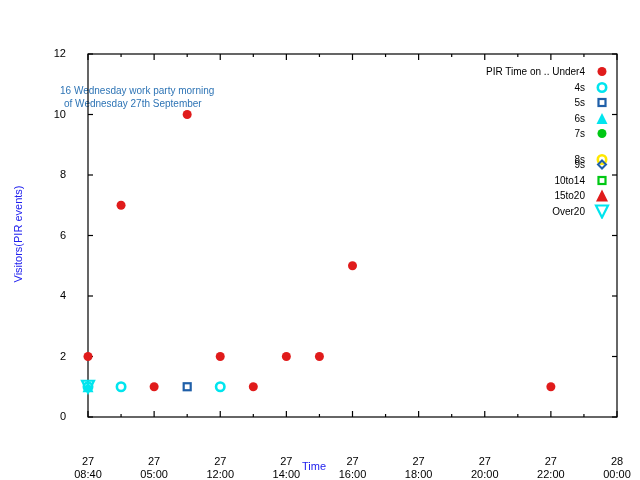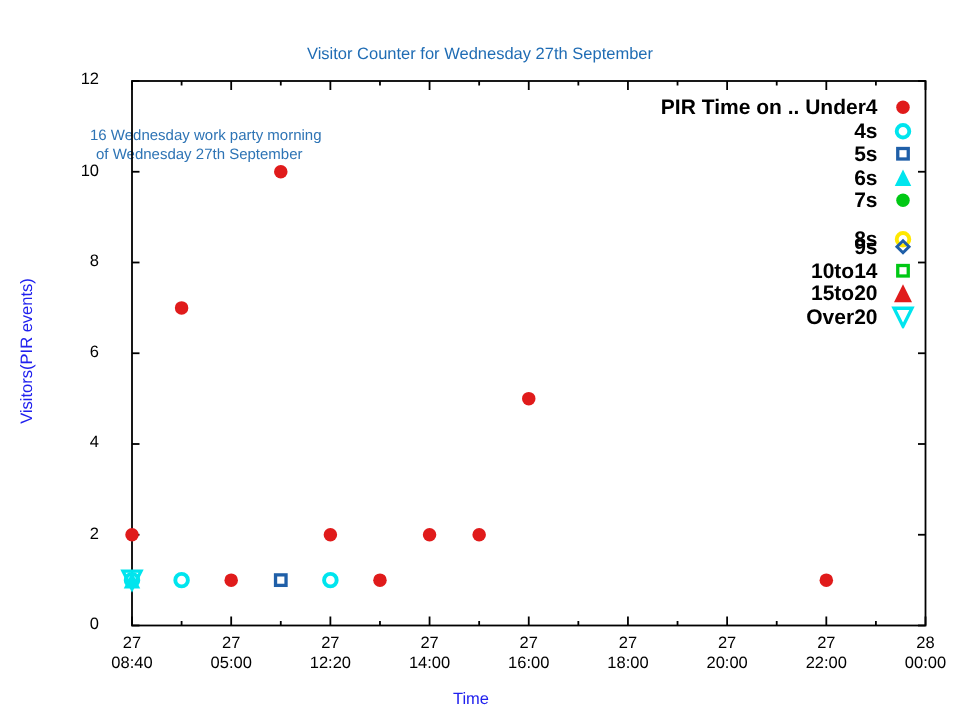--- a/index.html
+++ b/index.html
@@ -37,40 +37,39 @@
   }
 
   .ytick{
     position:absolute;right:12px;width:100%;text-align:right;
     font-size:11px;color:#000;transform:translateY(-7px);
   }
   .ytick-wrap{position:absolute;left:26px;width:52px;}
 
   .xtick{
     position:absolute;font-size:11px;color:#000;text-align:center;
-    width:60px;transform:translateX(-30px);line-height:13px;
+    width:60px;transform:translateX(-30px);line-height:13px;margin-top:32px;
   }
   .xtick span{display:block;}
 
   .legend-row{
     position:absolute;right:55px;height:15px;line-height:15px;
-    font-size:14px;color:#000;white-space:nowrap;text-align:right;font-weight:bold;
+    font-size:10px;color:#000;white-space:nowrap;text-align:right;
   }
   .legend-mark{
     position:absolute;left:100%;margin-left:8px;top:0;
     width:18px;height:15px;
   }
   .legend-mark svg{display:block;}
 </style>
 </head>
 <body>
 
 <div id="chart">
 
-  <div class="ttl" id="title-line2">Visitor Counter for Wednesday 27th September</div>
 
   <div class="annot" id="annot-line1">16 Wednesday work party morning</div>
   <div class="annot" id="annot-line2">of Wednesday 27th September</div>
 
   <div id="ylabel">Visitors(PIR events)</div>
   <div id="xlabel">Time</div>
 
   <svg id="plot" width="640" height="480" style="position:absolute;left:0;top:0;">
       <rect x="88" y="54" width="529" height="363" fill="none" stroke="#000" stroke-width="1.2"></rect>
       <line x1="88" y1="417" x2="93" y2="417" stroke="#000" stroke-width="1.2"></line>
@@ -181,21 +180,21 @@
       <div class="xtick" style="left: 88px; top: 423px;">
         <span>27</span>
         <span>08:40</span>
       </div>
       <div class="xtick" style="left: 154.125px; top: 423px;">
         <span>27</span>
         <span>05:00</span>
       </div>
       <div class="xtick" style="left: 220.25px; top: 423px;">
         <span>27</span>
-        <span>12:20</span>
+        <span>12:00</span>
       </div>
       <div class="xtick" style="left: 286.375px; top: 423px;">
         <span>27</span>
         <span>14:00</span>
       </div>
       <div class="xtick" style="left: 352.5px; top: 423px;">
         <span>27</span>
         <span>16:00</span>
       </div>
       <div class="xtick" style="left: 418.625px; top: 423px;">

